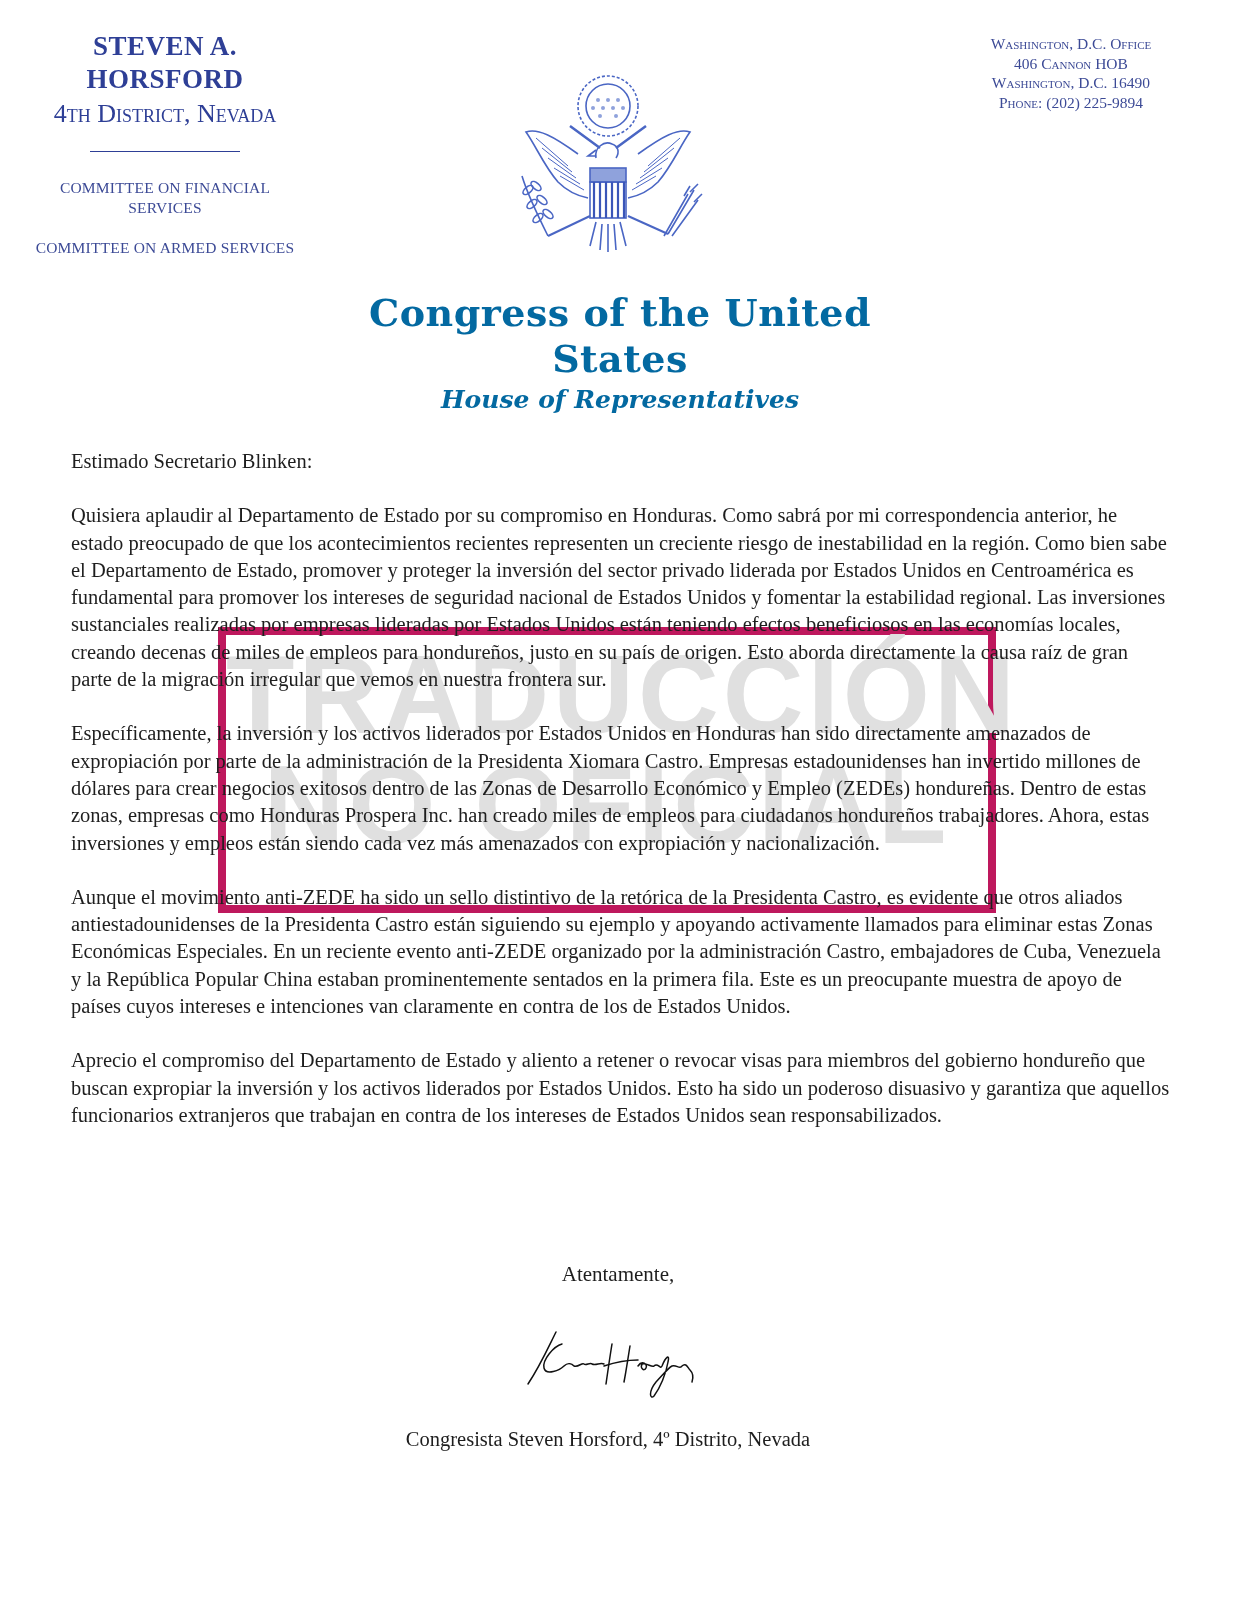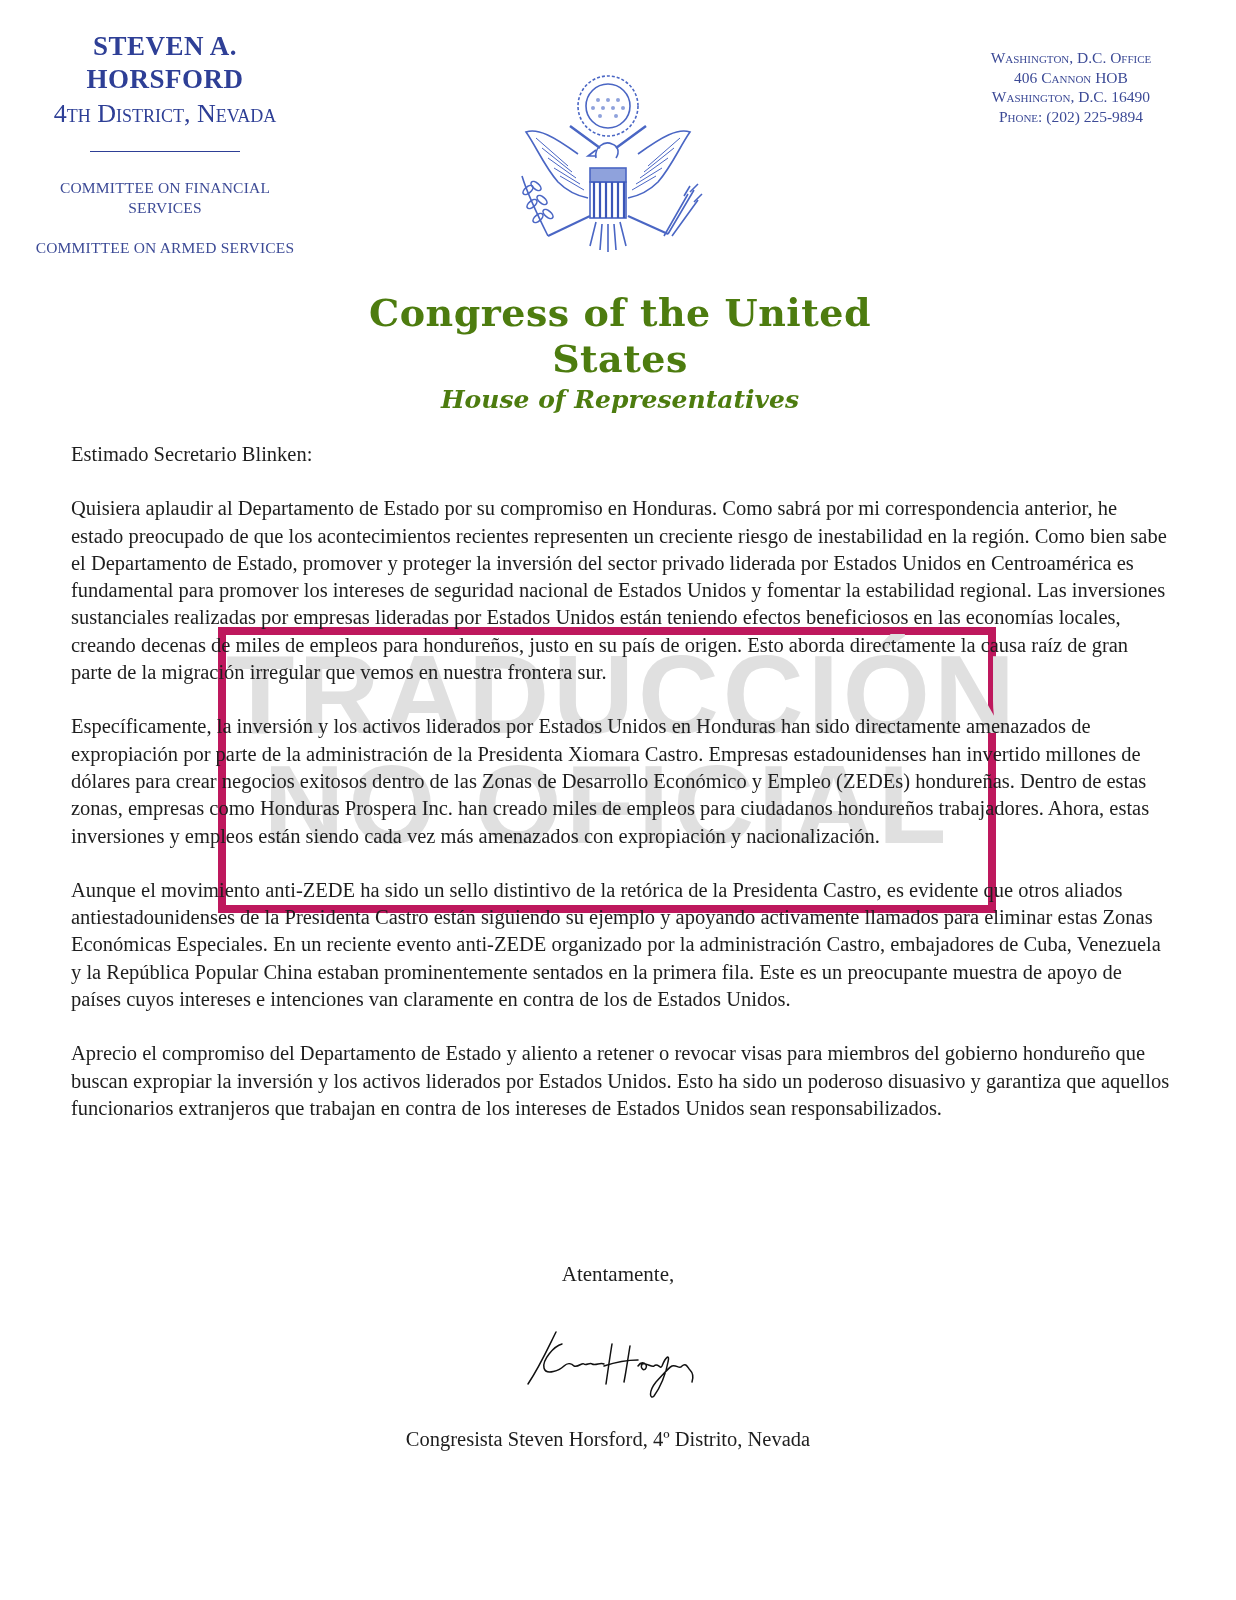--- a/index.html
+++ b/index.html
@@ -4,37 +4,37 @@
 <style>
   html, body { margin: 0; padding: 0; background: #ffffff; }
   body { width: 1236px; height: 1600px; position: relative; overflow: hidden; font-family: "Liberation Serif", serif; color: #1a1a1a; }
 
   .left-head { position: absolute; left: 20px; top: 30px; width: 290px; text-align: center; color: #2e3f96; }
   .rep-name { font-family: "Liberation Serif", serif; font-weight: bold; font-size: 27px; line-height: 33px; letter-spacing: 0.5px; }
   .rep-district { font-size: 26px; line-height: 34px; font-variant: small-caps; color: #2e3f96; margin-top: 1px; }
   .left-rule { width: 150px; height: 1px; background: #2e3f96; margin: 20px auto 26px; }
   .committee { font-size: 15.5px; line-height: 20px; color: #3c4a96; margin-bottom: 20px; letter-spacing: 0.2px; }
 
-  .right-head { position: absolute; left: 960px; top: 48px; width: 222px; text-align: center; color: #3c4a96; font-size: 15.5px; line-height: 19.6px; font-variant: small-caps; }
+  .right-head { position: absolute; left: 960px; top: 34px; width: 222px; text-align: center; color: #3c4a96; font-size: 15.5px; line-height: 19.6px; font-variant: small-caps; }
   .office-block { margin-bottom: 19px; }
 
   .seal { position: absolute; left: 508px; top: 66px; width: 200px; height: 200px; }
 
-  .title-block { position: absolute; left: 340px; top: 290px; width: 560px; text-align: center; color: #4d7c0f; }
+  .title-block { position: absolute; left: 340px; top: 290px; width: 560px; text-align: center; color: #0369a1; }
   .congress-title { font-family: "DejaVu Serif", serif; font-weight: bold; font-size: 38px; line-height: 46px; letter-spacing: 0.5px; }
   .house-title { font-family: "DejaVu Serif", serif; font-weight: bold; font-size: 25px; line-height: 36px; font-style: italic; }
   .city-title { font-family: "DejaVu Serif", serif; font-weight: bold; font-size: 25px; line-height: 38px; }
 
   .watermark { position: absolute; left: 218px; top: 627px; width: 762px; height: 270px; border: 8px solid #be185d; z-index: 0; }
   .wm-line { position: absolute; width: 100%; text-align: center; font-family: "Liberation Sans", sans-serif; font-weight: bold; color: #e0e0e0; letter-spacing: 4px; }
   .wm-1 { top: 0px; font-size: 112px; line-height: 120px; }
   .wm-2 { top: 110px; font-size: 112px; line-height: 120px; }
 
   .letter { position: absolute; left: 71px; top: 440px; width: 1100px; font-size: 20.5px; line-height: 27.3px; color: #1e1e1e; z-index: 1; }
-  .letter p { margin: 1px 0 27px 0; }
+  .letter p { margin: 8px 0 27px 0; }
   .salutation { margin-bottom: 27px !important; }
 
   .closing { position: absolute; left: 0; width: 1236px; text-align: center; top: 1262px; font-size: 21px; color: #1e1e1e; }
   .signature { position: absolute; left: 520px; top: 1326px; width: 180px; height: 80px; }
   .sig-name { position: absolute; left: 0; width: 1216px; text-align: center; top: 1428px; font-size: 20.5px; color: #1e1e1e; }
 </style>
 </head>
 <body>
 
 <div class="left-head">

